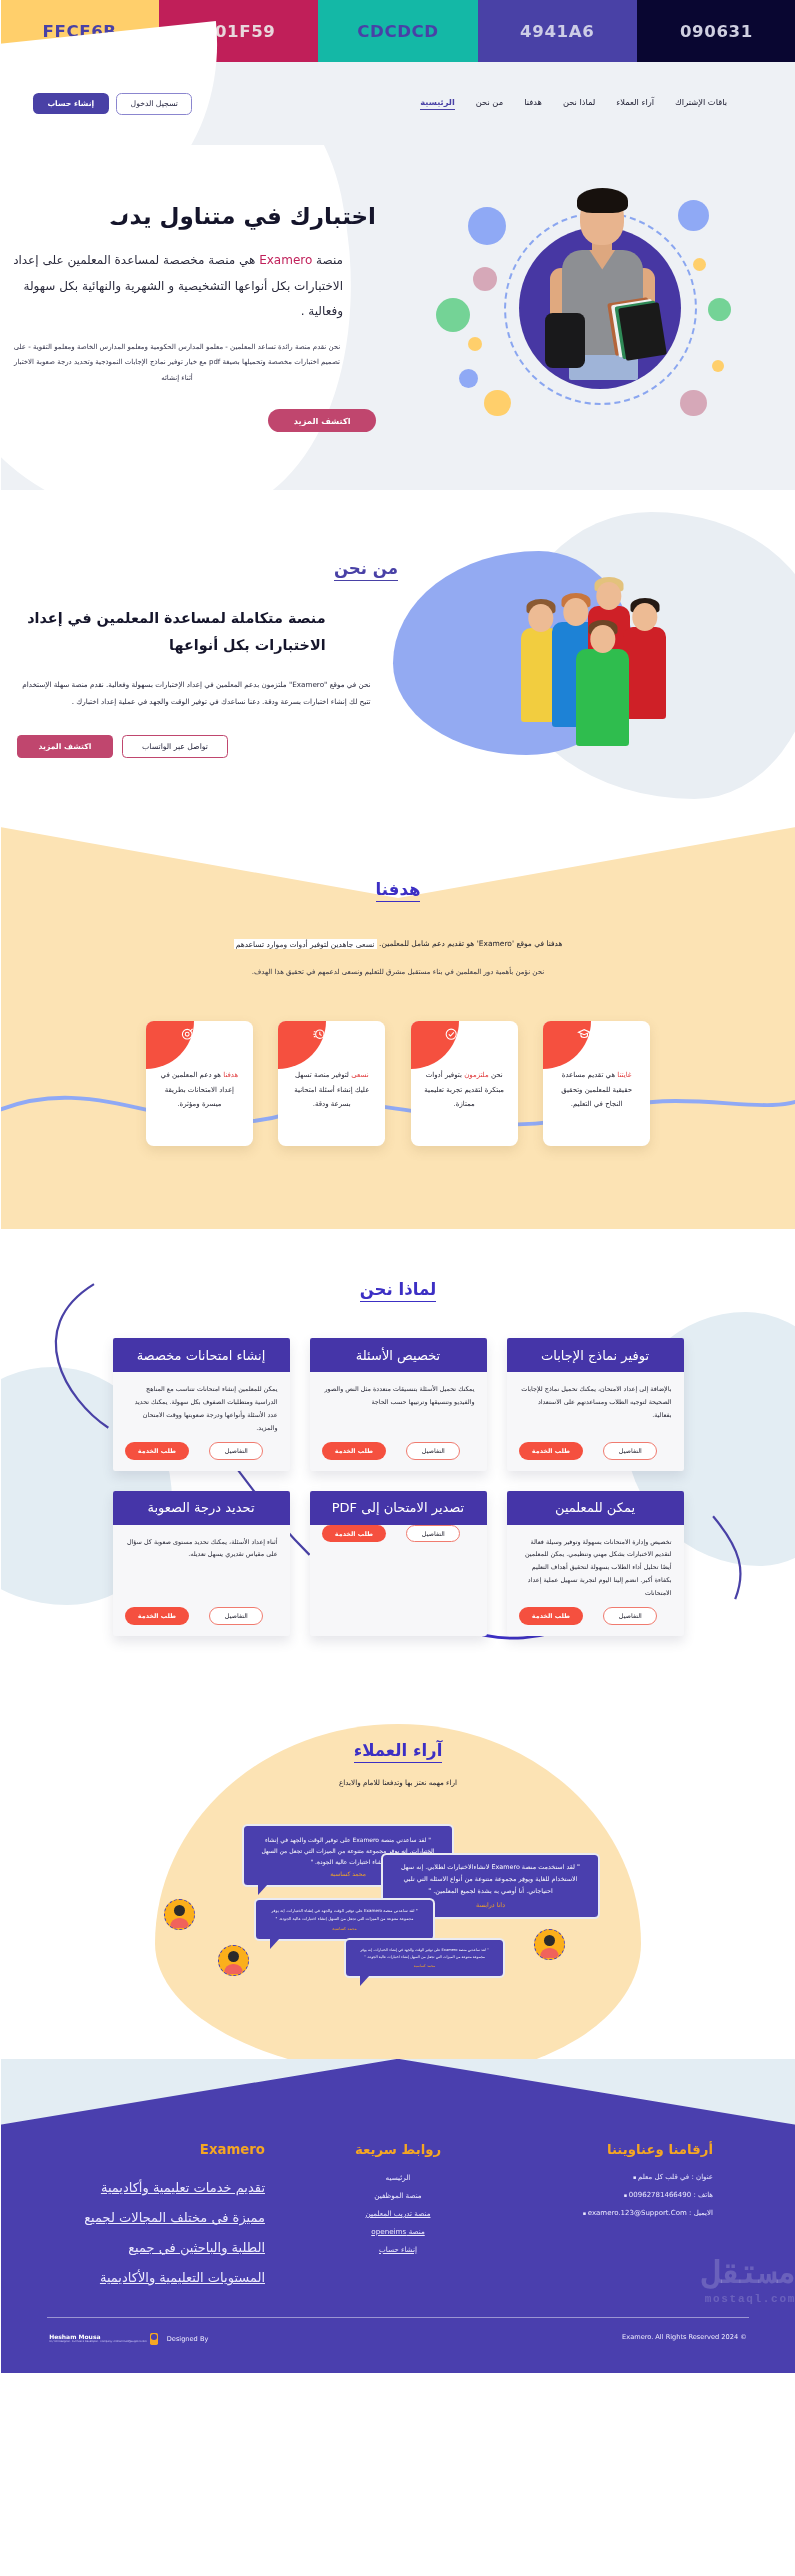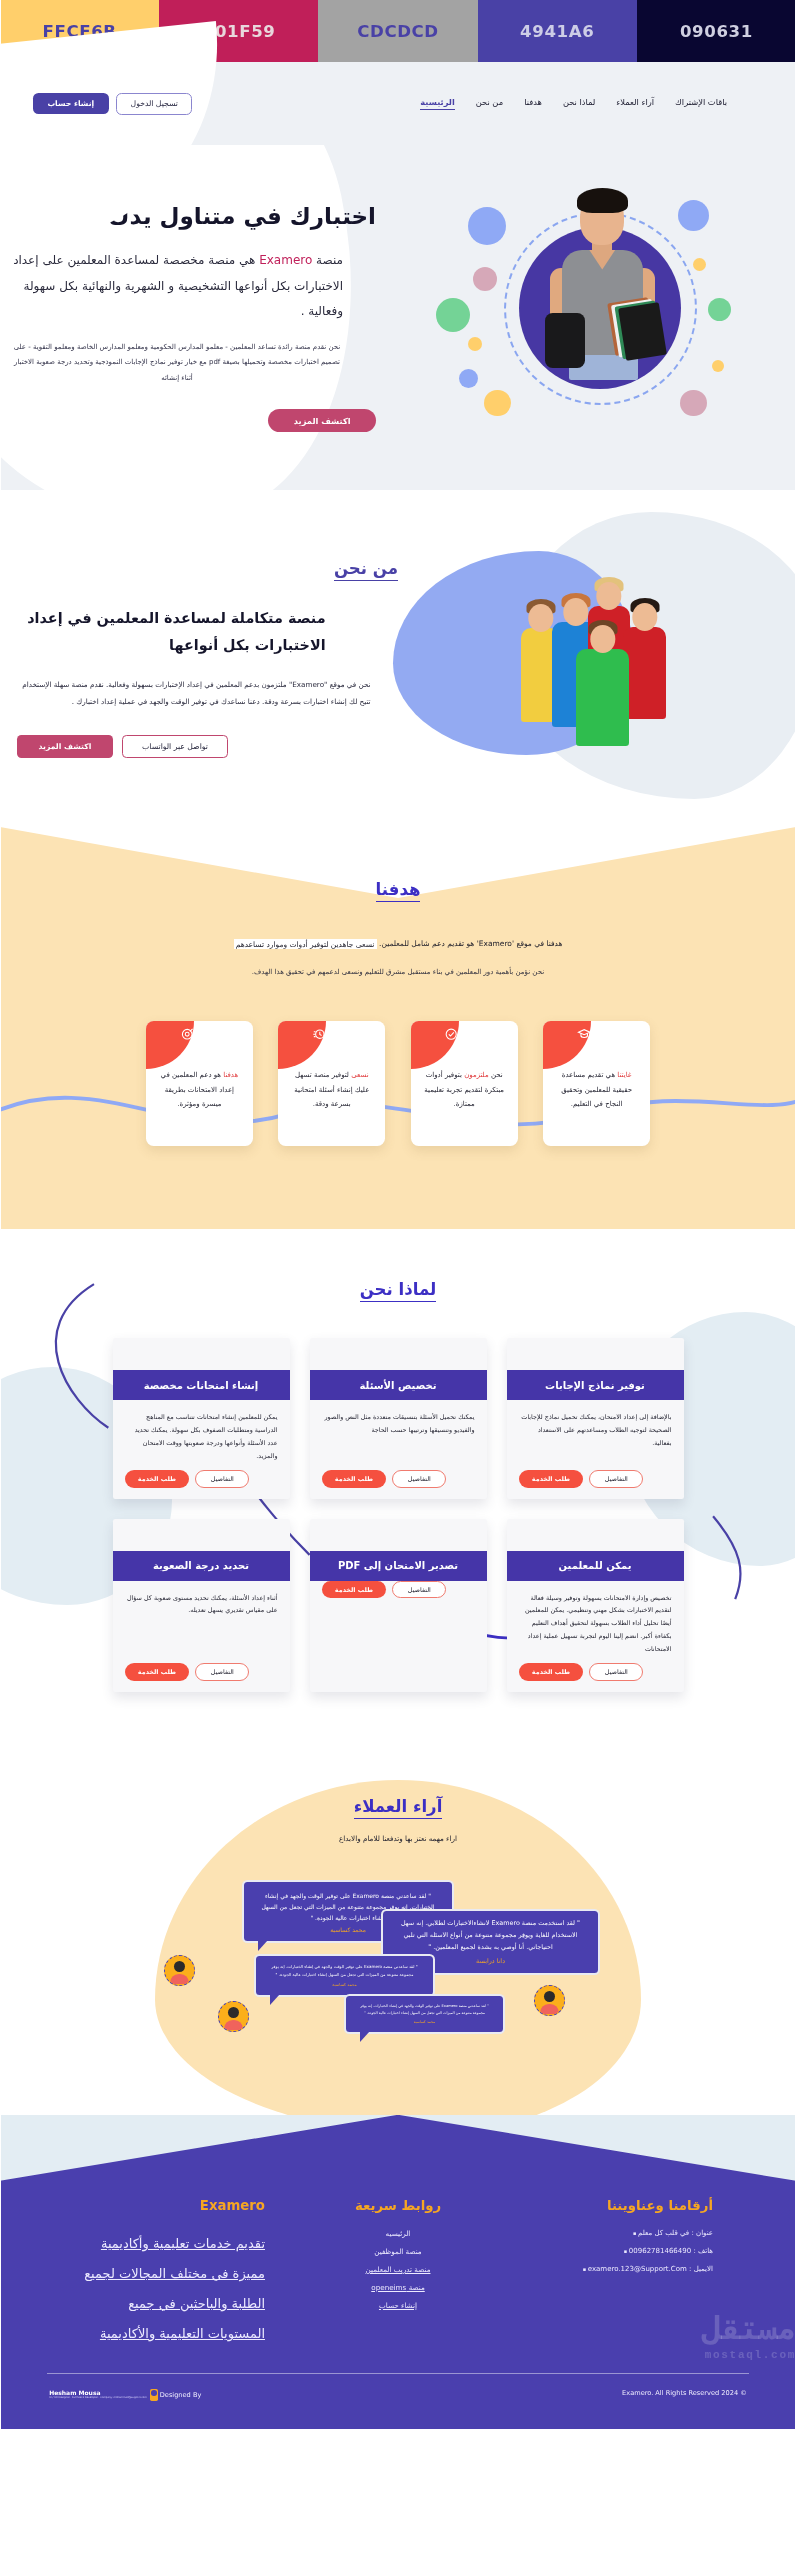--- a/index.html
+++ b/index.html
@@ -115,24 +115,24 @@
       border-radius:52% 48% 42% 58%/46% 54% 46% 54%;}
   .why-inner{position:relative;z-index:3;text-align:center;}
   .why-title{font-size:16.6px;font-weight:700;color:#3C2FC4;display:inline-block;
       border-bottom:1.7px solid #3C2FC4;padding-bottom:2.2px;margin-bottom:36px;}
   .why-grid{display:flex;flex-direction:row-reverse;flex-wrap:wrap;justify-content:center;
       gap:20px 20px;max-width:586px;margin:0 auto;}
   .why-card{width:177px;background:#f7f7f9;border-radius:2.2px;
       box-shadow:0 5.5px 12px rgba(60,60,90,.13);display:flex;flex-direction:column;overflow:hidden;}
   .why-card.r1{min-height:115px;}
   .why-card.r2{min-height:127px;}
-  .why-head{background:#4535A8;color:#fff;font-size:10px;font-weight:700;padding:9.4px 5.5px;margin-top:32px;}
+  .why-head{background:#4535A8;color:#fff;font-size:13px;font-weight:400;padding:9.4px 5.5px;}
   .why-body{padding:11px 12px 7.7px;font-size:6.4px;line-height:2.0;color:#1f1f2d;
       text-align:right;flex:1;}
-  .why-btns{display:flex;flex-direction:row-reverse;gap:6px;padding:0 12px 11px;}
+  .why-btns{display:flex;flex-direction:row-reverse;gap:20px;padding:0 12px 11px;}
   .btn-service{background:#F5503F;color:#fff;border:none;border-radius:10px;padding:4.4px 13.3px;
       font-size:6.4px;font-weight:700;cursor:pointer;font-family:inherit;}
   .btn-details{background:#fff;color:#1d1d2b;border:0.6px solid #F07B6F;border-radius:10px;
       padding:3.9px 14.4px;font-size:6.4px;cursor:pointer;font-family:inherit;}
   
   .test{position:relative;background:#fff;padding:39px 0 72px;overflow:hidden;}
   .test-blob{position:absolute;left:50%;transform:translateX(-50%);top:22px;width:486px;height:354px;
       background:#FCE3B4;border-radius:50% 50% 44% 56%/62% 62% 38% 38%;}
   .test-inner{position:relative;z-index:4;text-align:center;}
   .test-title{font-size:16.6px;font-weight:700;color:#3C2FC4;display:inline-block;
@@ -171,39 +171,39 @@
   .flink.u{text-decoration:underline;}
   .fitem{font-size:7px;color:#eceaff;margin-bottom:10px;}
   .fitem::after{content:" ▪";color:#eceaff;font-size:5px;}
   .watermark{position:relative;z-index:2;text-align:right;margin-top:-39px;
       color:rgba(255,255,255,.18);font-size:31px;font-weight:700;letter-spacing:1.1px;pointer-events:none;font-family:Liberation Mono, monospace;}
   .watermark small{display:block;font-size:11px;letter-spacing:1.7px;margin-top:1.1px;}
   .foot-rule{position:relative;z-index:3;height:1.1px;background:rgba(255,255,255,.45);
       max-width:702px;margin:12px auto 0;}
   .foot-bot{position:relative;z-index:3;display:flex;justify-content:space-between;
       max-width:702px;margin:0 auto;padding:14.4px 2.2px 28px;font-size:6.6px;color:#f0eeff;}
-  .designed{display:flex;align-items:center;gap:2px;}
+  .designed{display:flex;align-items:center;gap:9px;}
   .dlogo{display:flex;align-items:center;gap:3.3px;}
   .dmark{width:7.7px;height:12px;background:#F5A623;border-radius:1.7px;position:relative;}
   .dmark::before{content:"";position:absolute;left:1.1px;top:1.7px;width:5.5px;height:5.5px;
       border-radius:50%;background:#4A3FAE;}
   .dname{font-size:6px;font-weight:700;line-height:1.15;text-align:left;}
   .dname span{display:block;font-size:2.5px;font-weight:400;color:#d8d4ff;}
 </style>
 </head>
 <body>
 
 <div class="palette">
   <div class="sw" style="background: rgb(9, 6, 49); color: rgb(207, 207, 224);">
       <span>090631</span>
     </div>
   <div class="sw" style="background: rgb(73, 65, 166); color: rgb(205, 205, 230);">
       <span>4941A6</span>
     </div>
-  <div class="sw" style="background: #a3a3a3; color: rgb(73, 65, 166);">
+  <div class="sw" style="background: #14b8a6; color: rgb(73, 65, 166);">
       <span>CDCDCD</span>
     </div>
   <div class="sw" style="background: rgb(192, 31, 89); color: rgb(232, 215, 220);">
       <span>C01F59</span>
     </div>
   <div class="sw" style="background: rgb(255, 207, 107); color: rgb(73, 65, 166);">
       <span>FFCF6B</span>
     </div>
 </div>
 

